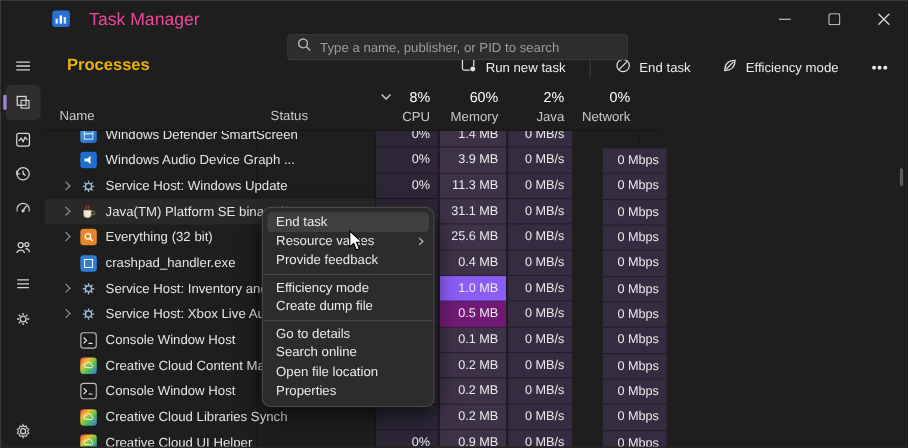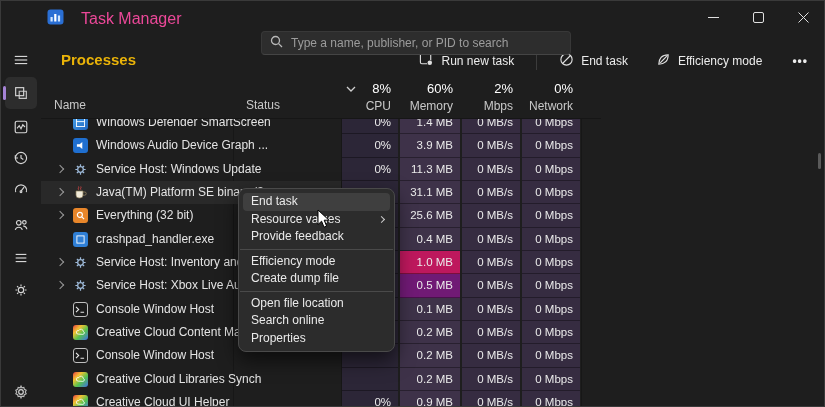--- a/index.html
+++ b/index.html
@@ -51,21 +51,21 @@
   #rows { position:absolute; left:0; top:78px; width:560px; z-index:1; }
   .prow { position:relative; height:23.33px; }
   .prow .hl { position:absolute; left:0; top:0; width:300px; height:100%; background:#292929; }
   .pr-chevron { position:absolute; left:16px; top:8px; width:6px; height:6px; border-right:1.4px solid #9a9a9a; border-top:1.4px solid #9a9a9a; transform:rotate(45deg); }
   .pr-icon { position:absolute; left:32px; top:4px; width:15px; height:15px; border-radius:3px; overflow:hidden; }
   .pr-name { position:absolute; left:55px; top:0; line-height:23.33px; font-size:12px; color:#e4e4e4; white-space:nowrap; }
   .cell { position:absolute; top:0; height:23.33px; line-height:23.33px; text-align:right; padding-right:7px; font-size:11.5px; color:#ebebeb; border-bottom:1px solid rgba(0,0,0,0.35); }
   .c-cpu { left:301px; width:56px; }
   .c-mem { left:359px; width:60px; }
   .c-dsk { left:421px; width:58px; }
-  .c-net { left:481px; width:58px; }
+  .c-net { left:507px; width:58px;margin-top:24px; }
   
   #context-menu {
     position:absolute; left:237px; top:187px; width:157px; z-index:40;
     background:#2c2c2c; border:1px solid #4a4a4a; border-radius:8px;
     box-shadow:0 8px 20px rgba(0,0,0,0.6); padding:4px 0;
   }
   .menu-item { position:relative; height:17.5px; line-height:17.5px; padding:0 12px; font-size:12px; color:#eaeaea; white-space:nowrap; }
   .menu-item.highlighted { background:#3f3f3f; border-radius:4px; margin:0 4px; padding:0 8px; }
   .menu-sub-arrow { position:absolute; right:10px; top:6px; width:5px; height:5px; border-right:1.2px solid #cdcdcd; border-top:1.2px solid #cdcdcd; transform:rotate(45deg); }
   .menu-sep { height:1px; background:#4a4a4a; margin:3px 1px; }
@@ -336,21 +336,21 @@
     <span class="pr-icon ic-service">
             <span class="ic-inner">
               <svg width="15" height="15" viewBox="0 0 16 16">
                 <circle cx="8" cy="8" r="3" fill="none" stroke="#9db9d8" stroke-width="1.4"></circle>
                 <path d="M8 2.5 v2 M8 11.5 v2 M2.5 8 h2 M11.5 8 h2 M4.1 4.1 l1.4 1.4 M10.5 10.5 l1.4 1.4 M11.9 4.1 L10.5 5.5 M5.5 10.5 l-1.4 1.4" stroke="#9db9d8" stroke-width="1.3"></path>
               </svg>
             </span>
           </span>
     <span class="pr-name">Service Host: Inventory and C</span>
     <span class="cell c-cpu" style="background: rgb(44, 38, 55);"></span>
-    <span class="cell c-mem" style="background: #be185d;">1.0 MB</span>
+    <span class="cell c-mem" style="background: #8b5cf6;">1.0 MB</span>
     <span class="cell c-dsk" style="background: rgb(54, 44, 65);">0 MB/s</span>
     <span class="cell c-net" style="background: rgb(54, 44, 65);">0 Mbps</span>
   </div>
         <div class="prow">
 
     <span class="pr-chevron" style="display: block;"></span>
     <span class="pr-icon ic-service">
             <span class="ic-inner">
               <svg width="15" height="15" viewBox="0 0 16 16">
                 <circle cx="8" cy="8" r="3" fill="none" stroke="#9db9d8" stroke-width="1.4"></circle>
@@ -454,39 +454,40 @@
       <div class="hdr-stat" style="left:301px;width:56px">
         <div class="hdr-pct">8%</div>
         <div class="hdr-lbl">CPU</div>
       </div>
       <div class="hdr-stat" style="left:359px;width:60px">
         <div class="hdr-pct">60%</div>
         <div class="hdr-lbl">Memory</div>
       </div>
       <div class="hdr-stat" style="left:421px;width:58px">
         <div class="hdr-pct">2%</div>
-        <div class="hdr-lbl">Mbps</div>
+        <div class="hdr-lbl">Java</div>
       </div>
       <div class="hdr-stat" style="left:481px;width:58px">
         <div class="hdr-pct">0%</div>
         <div class="hdr-lbl">Network</div>
       </div>
     </div>
   </div>
 
   <div id="context-menu">
       <div class="menu-item highlighted">End task</div>
       <div class="menu-item">Resource values<span class="menu-sub-arrow"></span></div>
       <div class="menu-item">Provide feedback</div>
       <div class="menu-sep"></div>
       <div class="menu-item">Efficiency mode</div>
       <div class="menu-item">Create dump file</div>
       <div class="menu-sep"></div>
+      <div class="menu-item">Go to details</div>
+      <div class="menu-item">Search online</div>
       <div class="menu-item">Open file location</div>
-      <div class="menu-item">Search online</div>
       <div class="menu-item">Properties</div>
     </div>
 
   <div id="cursor">
     <svg width="14" height="20" viewBox="0 0 14 20">
         <path d="M1 1 L1 15.5 L4.6 12.2 L7 18.2 L9.6 17.1 L7.2 11.2 L12 11.2 Z" fill="#ffffff" stroke="#000000" stroke-width="1"></path>
       </svg>
   </div>
 
   <div id="scrollbar-thumb"></div>

